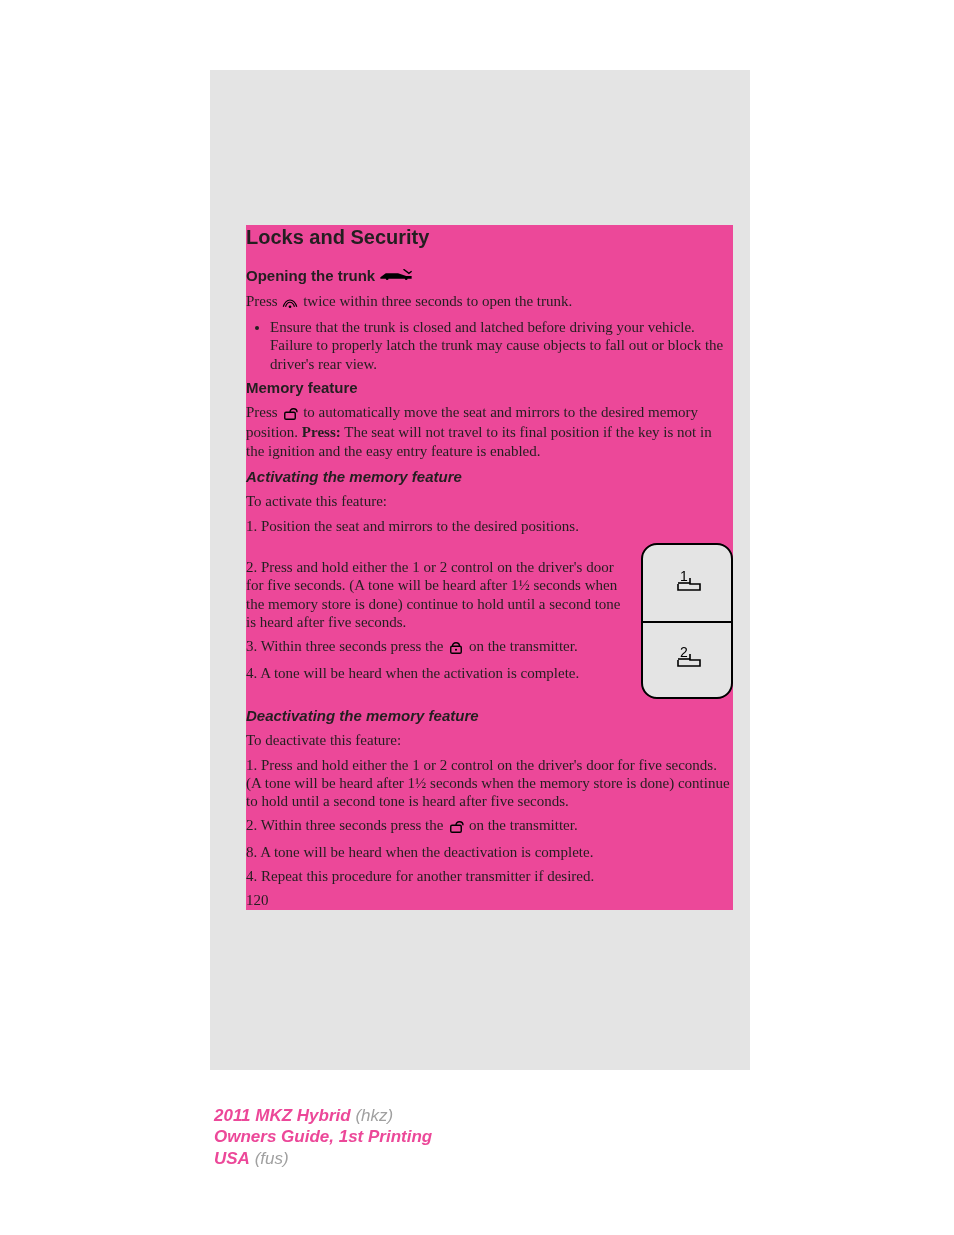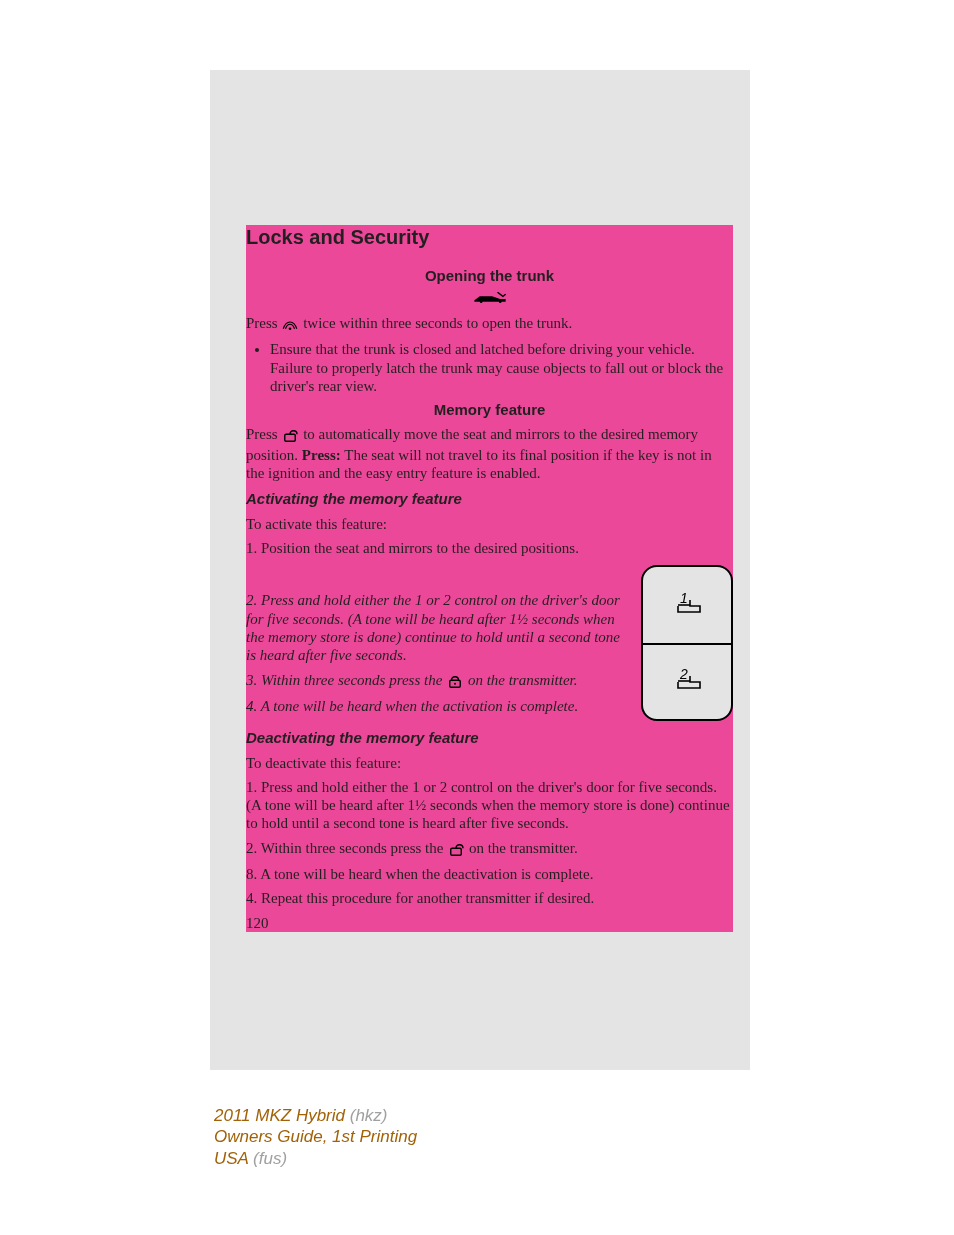--- a/index.html
+++ b/index.html
@@ -36,21 +36,20 @@
   }
   .h-bold {
     font-family: Arial, Helvetica, sans-serif;
     font-weight: bold;
     font-size: 15px;
     margin-top: 6px;
     margin-bottom: 4px;
     display: flex;
     align-items: center;
     gap: 4px;
-    flex-direction: column;
   }
   .h-italic {
     font-family: Arial, Helvetica, sans-serif;
     font-weight: bold;
     font-style: italic;
     font-size: 15px;
     margin-top: 8px;
     margin-bottom: 4px;
   }
   .para {
@@ -59,22 +58,21 @@
   ul.bul {
     margin: 4px 0 6px 0;
     padding-left: 24px;
   }
   ul.bul li {
     margin: 0;
   }
   .two-col {
     display: flex;
     gap: 20px;
-    align-items: flex-end;
-    font-style: italic;
+    align-items: center;
   }
   .two-col .txt {
     flex: 1;
   }
   .seat-panel {
     width: 88px;
     height: 152px;
     border: 2px solid #000;
     border-radius: 16px;
     margin-top: 2px;
@@ -110,22 +108,22 @@
     position: absolute;
     left: 214px;
     top: 1105px;
     font-family: Arial, Helvetica, sans-serif;
     font-style: italic;
     font-size: 17px;
     color: #a0a0a0;
     line-height: 1.25;
   }
   .footer .strong {
-    font-weight: normal;
-    color: #a16207;
+    font-weight: bold;
+    color: #ec4899;
   }
   .note-label { font-weight: bold; }
 </style>
 </head>
 <body>
 
 <div class="page-bg"></div>
 
 <div class="content">
 

